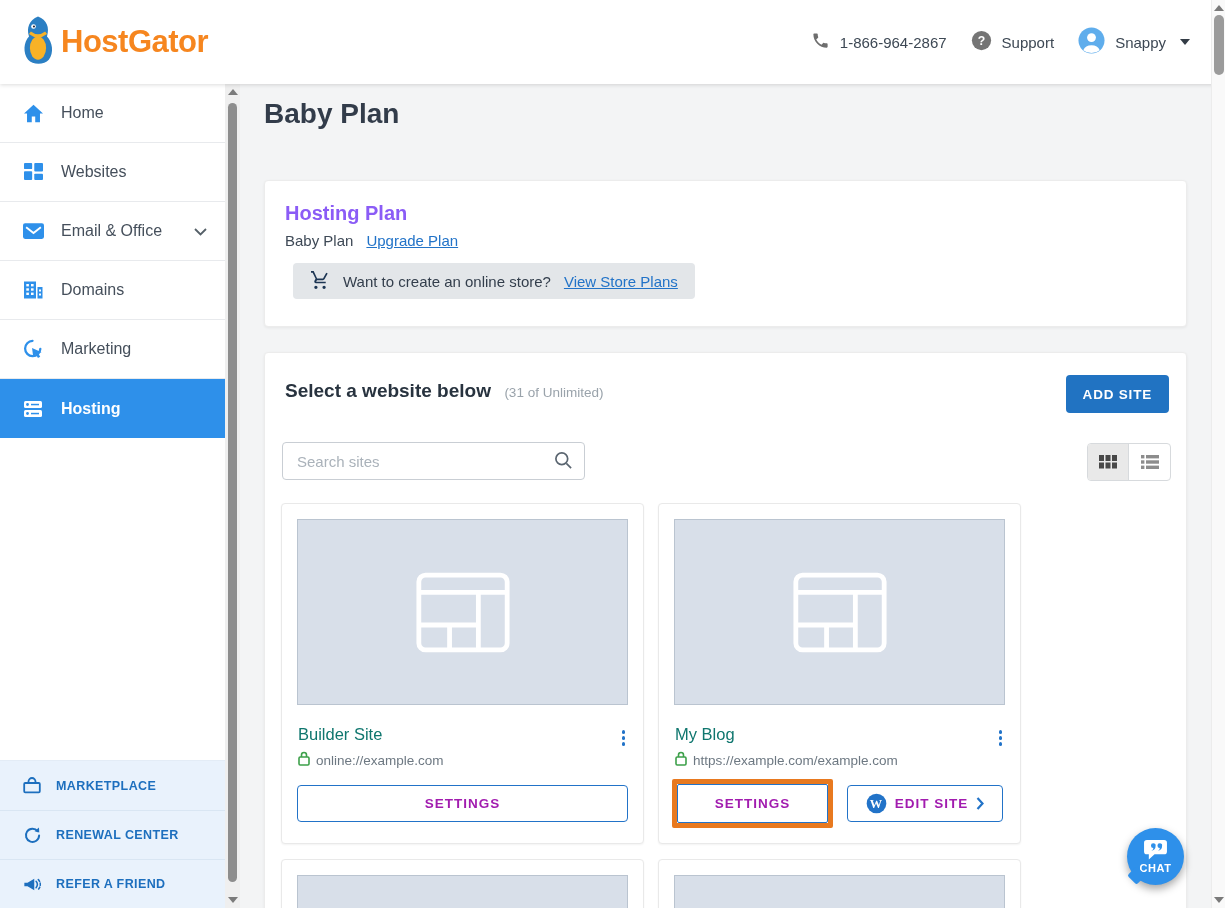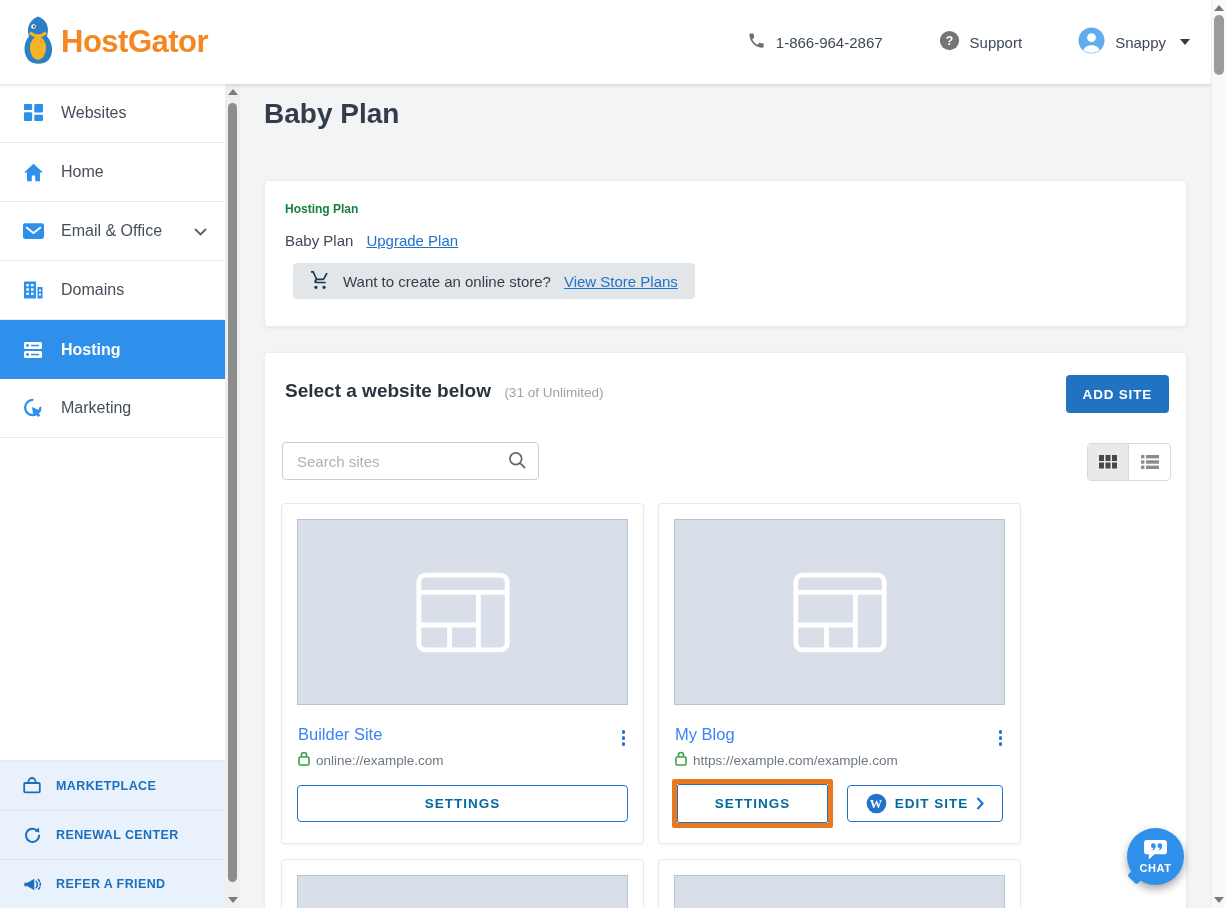--- a/index.html
+++ b/index.html
@@ -2,21 +2,21 @@
 <html><head>
 <meta charset="utf-8">
 <style>
   * { margin:0; padding:0; box-sizing:border-box; }
   html,body { width:1225px; height:908px; overflow:hidden; font-family:"Liberation Sans", sans-serif; background:#f3f4f5; position:relative; }
 
   
   .header { position:absolute; left:0; top:0; width:1225px; height:84px; background:#fff; box-shadow:0 1px 4px rgba(0,0,0,.14); z-index:20; }
   .logo { position:absolute; left:20px; top:0; height:84px; display:flex; align-items:center; }
   .logo-word { font-size:31px; font-weight:bold; color:#f6861f; letter-spacing:-0.5px; margin-left:5px; }
-  .header-right { position:absolute; right:35px; top:0; height:84px; display:flex; align-items:center; gap:56px; }
+  .header-right { position:absolute; right:35px; top:0; height:84px; display:flex; align-items:center; gap:24px; }
   .hgroup { display:flex; align-items:center; gap:10px; font-size:15px; color:#3d4854; cursor:default; }
   .caret-down { width:0; height:0; border-left:5px solid transparent; border-right:5px solid transparent; border-top:6px solid #333c46; margin-left:4px; }
 
   
   .sidebar { position:absolute; left:0; top:84px; width:225px; height:824px; background:#fff; z-index:10; }
   .nav-item { height:59px; display:flex; align-items:center; padding-left:22px; gap:17px; font-size:16px; color:#454f5b; border-bottom:1px solid #e8eaed; cursor:pointer; }
   .nav-item .nicon { width:22px; display:flex; justify-content:center; }
   .nav-item.selected { background:#2e90ea; color:#fff; font-weight:bold; border-bottom:none; }
   .nav-item .expander { margin-left:auto; margin-right:18px; }
   .side-footer { position:absolute; bottom:0; left:0; width:225px; border-top:1px solid #e3ecf6; }
@@ -33,44 +33,44 @@
   .arrow-down { width:0; height:0; border-left:5px solid transparent; border-right:5px solid transparent; border-top:6px solid #7a7a7a; position:absolute; left:50%; transform:translateX(-50%); bottom:5px; }
 
   
   .main { position:absolute; left:240px; top:84px; width:971px; height:824px; background:#f3f4f5; overflow:hidden; }
   .page-title { position:absolute; left:24px; top:14px; font-size:28px; color:#323c4a; }
 
   .panel { position:absolute; left:24px; width:923px; background:#fff; border:1px solid #ececec; border-radius:4px; box-shadow:0 1px 3px rgba(0,0,0,.06); }
   .panel.plan { top:96px; height:147px; }
   .panel.websites { top:268px; height:700px; }
 
-  .plan-heading { position:absolute; left:20px; top:21px; font-size:12px; font-weight:bold; color:#15803d; }
+  .plan-heading { position:absolute; left:20px; top:21px; font-size:20px; font-weight:bold; color:#8b5cf6; }
   .plan-row { position:absolute; left:20px; top:51px; display:flex; align-items:baseline; gap:13px; font-size:15px; color:#3e4956; }
   a.blue-link { color:#2273c8; text-decoration:underline; cursor:pointer; }
   .store-banner { position:absolute; left:28px; top:82px; height:36px; display:inline-flex; align-items:center; gap:13px; background:#e3e6e9; border-radius:4px; padding:0 17px; font-size:15px; color:#333e4c; }
 
   .ws-heading { position:absolute; left:20px; top:27px; }
   .ws-title { font-size:19px; font-weight:bold; color:#28333f; }
   .ws-count { font-size:13.5px; color:#9aa3ab; margin-left:9px; }
   .add-site-btn { position:absolute; right:17px; top:22px; height:38px; padding:0 17px; background:#2173c2; border:none; border-radius:4px; color:#fff; font-weight:bold; font-size:13.5px; letter-spacing:.8px; font-family:inherit; cursor:pointer; }
-  .search-wrap { position:absolute; left:17px; top:89px; width:257px; height:38px; }
+  .search-wrap { position:absolute; left:17px; top:89px; width:303px; height:38px; }
   .search-wrap input { width:100%; height:100%; border:1px solid #c9ced4; border-radius:4px; padding:0 38px 0 14px; font-size:15px; color:#3e4956; font-family:inherit; outline:none; }
   .search-wrap input::placeholder { color:#aab2ba; }
   .search-wrap svg { position:absolute; right:12px; top:9px; }
   .view-toggle { position:absolute; right:15px; top:90px; width:84px; height:38px; display:flex; border:1px solid #d7dadd; border-radius:4px; background:#fff; overflow:hidden; }
   .view-toggle .vbtn { width:50%; display:flex; align-items:center; justify-content:center; cursor:pointer; }
   .view-toggle .vbtn.active { background:#e9e9e9; border-right:1px solid #d7dadd; }
 
   .site-card { position:absolute; width:363px; height:341px; background:#fff; border:1px solid #e9e9e9; border-radius:4px; box-shadow:0 1px 2px rgba(0,0,0,.05); }
   .site-thumb { position:absolute; left:15px; top:15px; width:331px; height:186px; background:#d8dfe9; border:1px solid #bac4d0; display:flex; align-items:center; justify-content:center; }
-  .site-name { position:absolute; left:16px; top:221px; font-size:16.5px; color:#3b82f6; }
+  .site-name { position:absolute; left:16px; top:221px; font-size:16.5px; color:#0f766e; }
   .kebab { position:absolute; right:16px; top:224px; display:flex; flex-direction:column; gap:2.5px; cursor:pointer; padding:2px; }
   .kebab i { width:3.5px; height:3.5px; border-radius:50%; background:#2273c8; }
   .url-row { position:absolute; left:16px; top:247px; display:flex; align-items:center; gap:6px; font-size:13.5px; color:#6d7882; }
-  .outline-btn { display:flex; align-items:center; justify-content:center; gap:8px; background:#fff; border:1.5px solid #2273c8; border-radius:4px; color:#0369a1; font-weight:bold; font-size:13.5px; letter-spacing:1px; font-family:inherit; cursor:pointer; }
+  .outline-btn { display:flex; align-items:center; justify-content:center; gap:8px; background:#fff; border:1.5px solid #2273c8; border-radius:4px; color:#a21caf; font-weight:bold; font-size:13.5px; letter-spacing:1px; font-family:inherit; cursor:pointer; }
   .settings-a { position:absolute; left:15px; top:281px; width:331px; height:37px; }
   .hl-box { position:absolute; left:13px; top:275px; border:5px solid #e8791f; border-radius:2px; }
   .hl-box .outline-btn { width:151px; height:39px; border-radius:2px; }
   .edit-btn { position:absolute; left:188px; top:281px; width:156px; height:37px; }
 
   
   .chat-fab { position:absolute; left:1127px; top:828px; width:57px; height:57px; border-radius:50%; background:#2e90ea; box-shadow:0 4px 8px rgba(0,0,0,.35); z-index:25; display:flex; flex-direction:column; align-items:center; justify-content:center; cursor:pointer; }
   .chat-fab::before { content:""; position:absolute; left:3px; bottom:3px; width:13px; height:13px; background:#2e90ea; transform:rotate(45deg); border-radius:2px; z-index:-0; }
   .chat-label { font-size:11px; font-weight:bold; color:#fff; letter-spacing:.6px; margin-top:2px; }
 </style>
@@ -118,36 +118,36 @@
       </span>
       <span>Snappy</span>
       <span class="caret-down"></span>
     </div>
   </div>
 </div>
 
 <div class="sidebar">
   <div class="nav-item">
     <span class="nicon">
+      <svg width="21" height="19" viewBox="0 0 24 22">
+          <path fill="#2e90ea" d="M12 1 L1 11 h3.5 v10 h5.5 v-6.5 h4 V21 h5.5 V11 H23 Z"></path>
+        </svg>
+    </span>
+    <span>Home</span>
+  </div>
+  <div class="nav-item">
+    <span class="nicon">
       <svg width="19" height="19" viewBox="0 0 20 20" fill="#2e90ea">
           <rect x="0" y="0" width="8.6" height="6.4" rx="1"></rect>
           <rect x="10.8" y="0" width="9.2" height="9" rx="1"></rect>
           <rect x="0" y="8.6" width="8.6" height="9.2" rx="1"></rect>
           <rect x="10.8" y="11.2" width="9.2" height="6.6" rx="1"></rect>
         </svg>
     </span>
     <span>Websites</span>
-  </div>
-  <div class="nav-item">
-    <span class="nicon">
-      <svg width="21" height="19" viewBox="0 0 24 22">
-          <path fill="#2e90ea" d="M12 1 L1 11 h3.5 v10 h5.5 v-6.5 h4 V21 h5.5 V11 H23 Z"></path>
-        </svg>
-    </span>
-    <span>Home</span>
   </div>
   <div class="nav-item">
     <span class="nicon">
       <svg width="21" height="16" viewBox="0 0 20 15">
           <rect width="20" height="15" rx="2" fill="#2e90ea"></rect>
           <polyline points="3,4 10,9.5 17,4" stroke="#fff" stroke-width="1.8" fill="none"></polyline>
         </svg>
     </span>
     <span>Email &amp; Office</span>
     <span class="expander">
@@ -168,41 +168,41 @@
             <rect x="8" y="7.3" width="2.6" height="2.4"></rect>
             <rect x="3.3" y="11.6" width="2.6" height="2.4"></rect>
             <rect x="8" y="11.6" width="2.6" height="2.4"></rect>
             <rect x="16" y="8.5" width="2" height="2"></rect>
             <rect x="16" y="12.5" width="2" height="2"></rect>
           </g>
         </svg>
     </span>
     <span>Domains</span>
   </div>
+  <div class="nav-item">
+    <span class="nicon">
+      <svg width="20" height="20" viewBox="0 0 21 21">
+          <path d="M10 2 a8 8 0 1 0 8.2 8.4" stroke="#2e90ea" stroke-width="2.4" fill="none" stroke-linecap="round"></path>
+          <path d="M9.5 9.5 L19.5 13.8 l-3.6 1.1 2.2 3.7 -2.4 1.4 -2.2-3.8 -2.8 2.5 Z" fill="#2e90ea"></path>
+        </svg>
+    </span>
+    <span>Marketing</span>
+  </div>
   <div class="nav-item selected">
     <span class="nicon">
       <svg width="20" height="18" viewBox="0 0 20 18">
           <rect x="1" y="1" width="18" height="7" rx="1.5" fill="#fff"></rect>
           <rect x="1" y="10" width="18" height="7" rx="1.5" fill="#fff"></rect>
           <circle cx="4.5" cy="4.5" r="1.4" fill="#2e90ea"></circle>
           <circle cx="4.5" cy="13.5" r="1.4" fill="#2e90ea"></circle>
           <rect x="8" y="3.8" width="8" height="1.5" fill="#2e90ea"></rect>
           <rect x="8" y="12.8" width="8" height="1.5" fill="#2e90ea"></rect>
         </svg>
     </span>
     <span>Hosting</span>
-  </div>
-  <div class="nav-item">
-    <span class="nicon">
-      <svg width="20" height="20" viewBox="0 0 21 21">
-          <path d="M10 2 a8 8 0 1 0 8.2 8.4" stroke="#2e90ea" stroke-width="2.4" fill="none" stroke-linecap="round"></path>
-          <path d="M9.5 9.5 L19.5 13.8 l-3.6 1.1 2.2 3.7 -2.4 1.4 -2.2-3.8 -2.8 2.5 Z" fill="#2e90ea"></path>
-        </svg>
-    </span>
-    <span>Marketing</span>
   </div>
 
   <div class="side-footer">
     <div class="foot-item">
       <span class="nicon">
         <svg width="18" height="17" viewBox="0 0 18 16">
             <rect x="1.2" y="5.5" width="15.6" height="9.3" rx="1" stroke="#1d6fbe" stroke-width="1.8" fill="none"></rect>
             <path d="M5.5 5.5 V4 a3.5 3.5 0 0 1 7 0 v1.5" stroke="#1d6fbe" stroke-width="1.8" fill="none"></path>
           </svg>
       </span>

